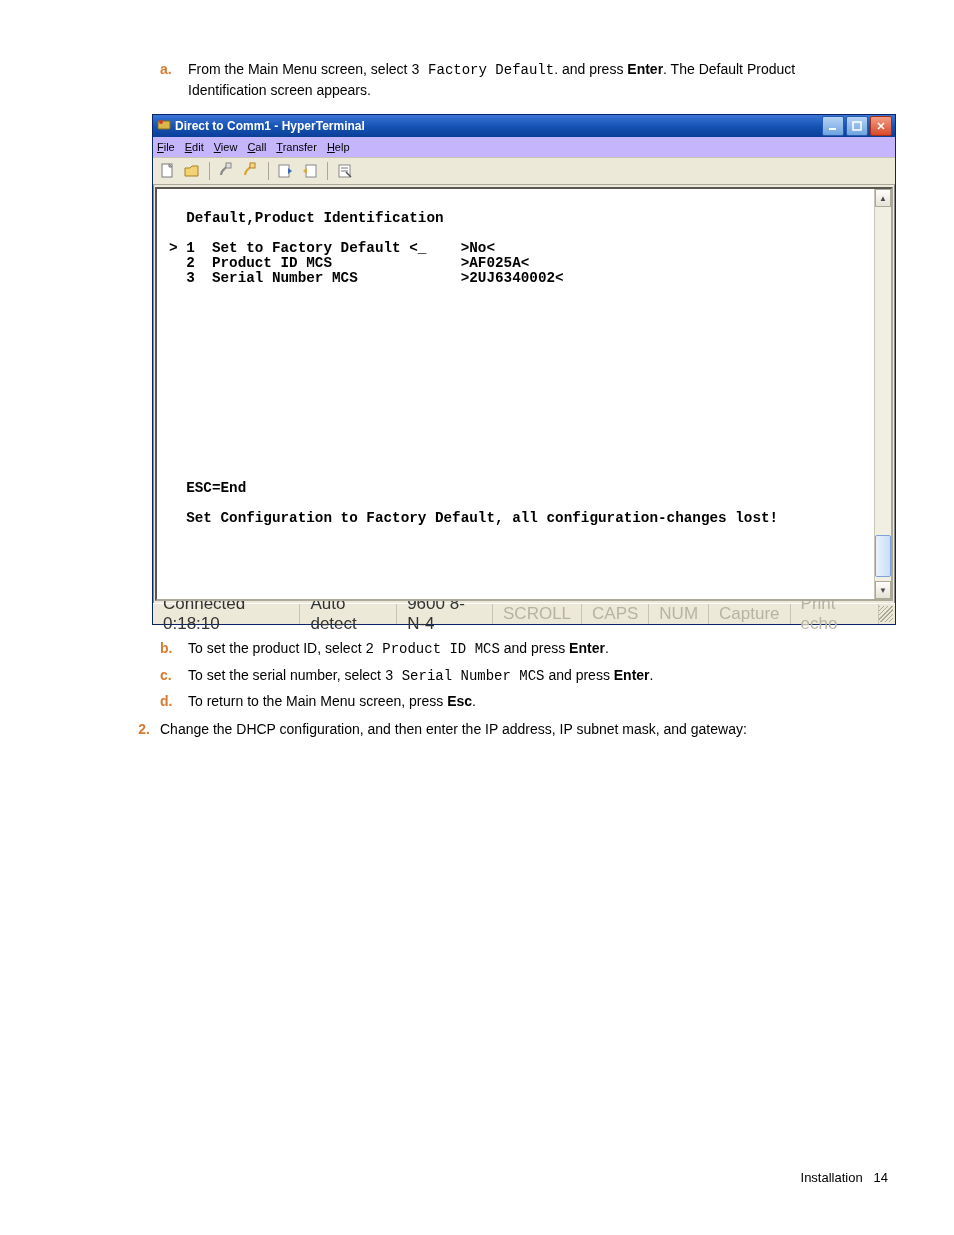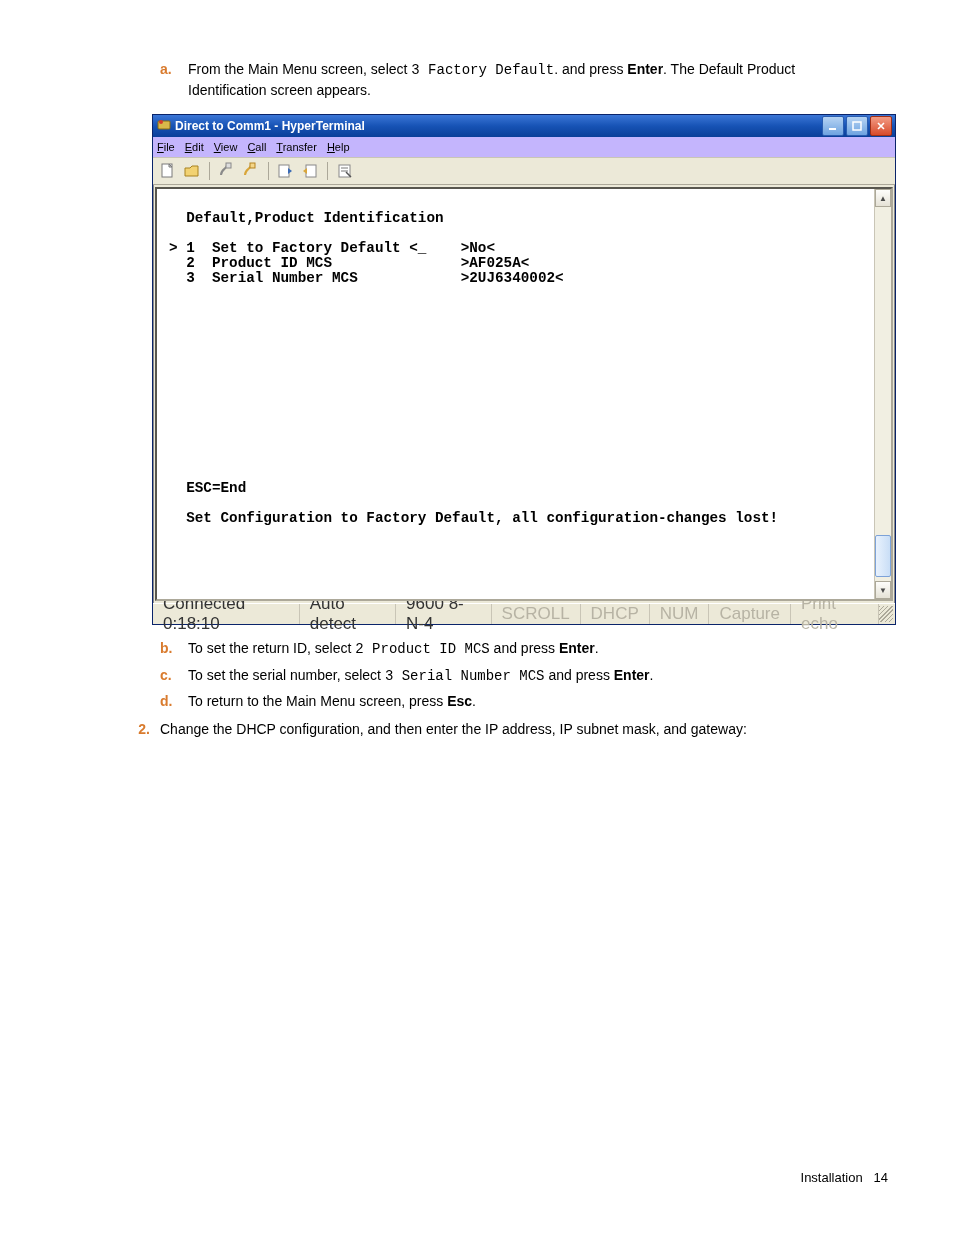--- a/index.html
+++ b/index.html
@@ -362,32 +362,32 @@
           </div>
           <div class="scroll-btn">▼</div>
         </div>
       </div>
 
       <div class="ht-statusbar">
         <div class="st-cell">Connected 0:18:10</div>
         <div class="st-cell">Auto detect</div>
         <div class="st-cell">9600 8-N-4</div>
         <div class="st-cell dim">SCROLL</div>
-        <div class="st-cell dim">DHCP</div>
+        <div class="st-cell dim">CAPS</div>
         <div class="st-cell dim">NUM</div>
         <div class="st-cell dim">Capture</div>
         <div class="st-cell dim">Print echo</div>
         <div class="st-grip"></div>
       </div>
     </div>
 
     <div class="sub-step">
       <span class="marker">b.</span>
       <span class="text">
-        <span>To set the return ID, select </span><span class="mono">2 Product ID MCS</span><span> and press </span><span class="bold">Enter</span><span>.</span>
+        <span>To set the product ID, select </span><span class="mono">2 Product ID MCS</span><span> and press </span><span class="bold">Enter</span><span>.</span>
       </span>
     </div>
 
     <div class="sub-step">
       <span class="marker">c.</span>
       <span class="text">
         <span>To set the serial number, select </span><span class="mono">3 Serial Number MCS</span><span> and press </span><span class="bold">Enter</span><span>.</span>
       </span>
     </div>
 

